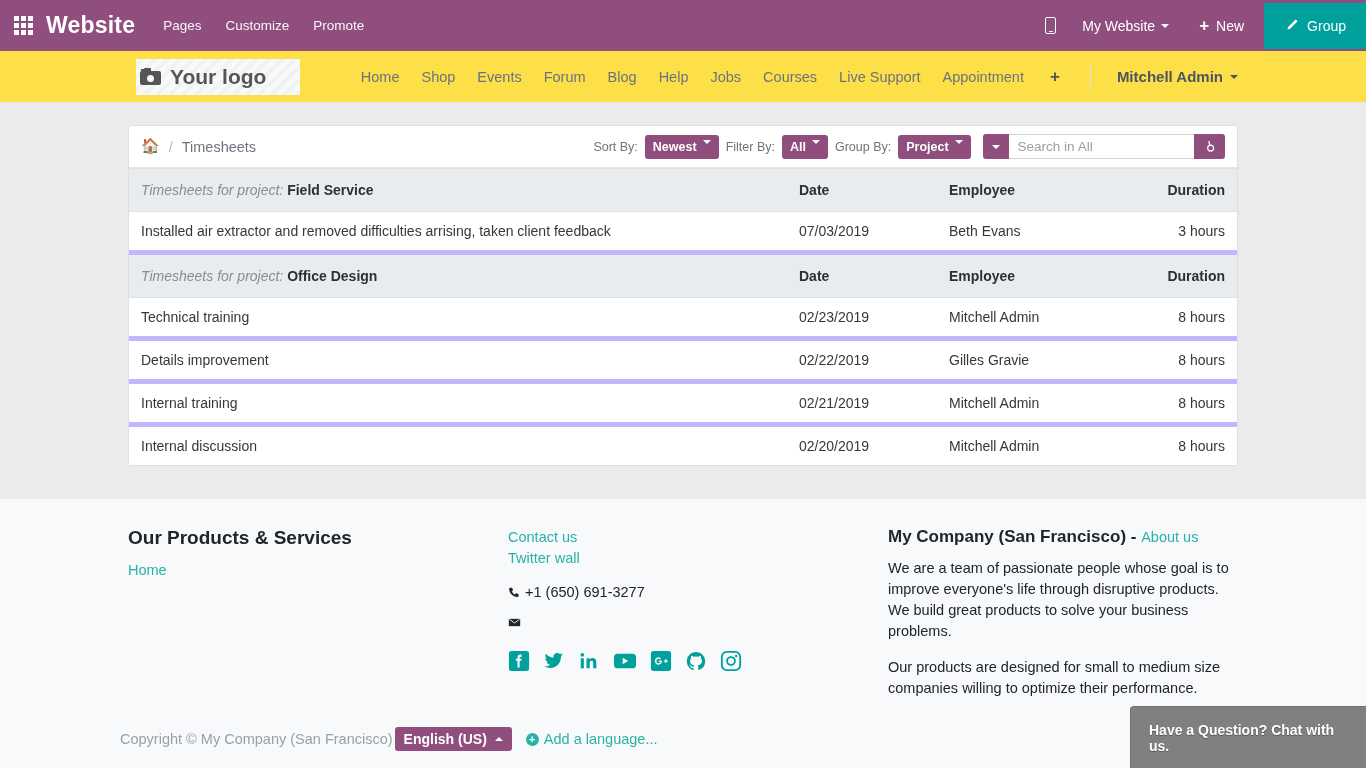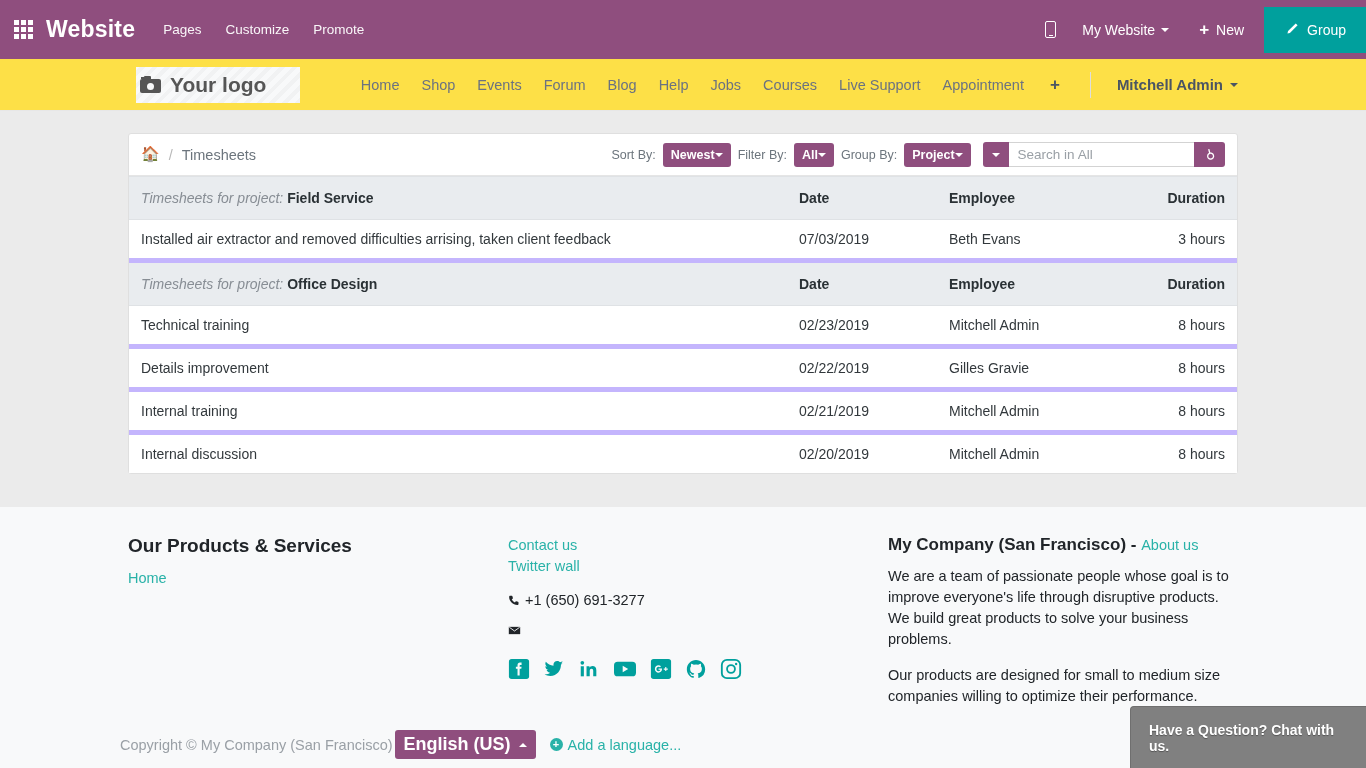--- a/index.html
+++ b/index.html
@@ -5,21 +5,21 @@
   * { box-sizing: border-box; margin: 0; padding: 0; }
   html, body {
     width: 1366px; height: 768px;
     font-family: "Liberation Sans", sans-serif;
     background: #ffffff;
     overflow: hidden;
   }
 
   
   .odoo-bar {
-    height: 59px;
+    height: 51px;
     background: #8f4e7e;
     display: flex;
     align-items: center;
     color: #ffffff;
     position: relative;
   }
   .apps-grid {
     width: 46px; height: 46px;
     display: flex; align-items: center; justify-content: center;
     cursor: pointer;
@@ -171,21 +171,21 @@
   .controls {
     margin-left: auto;
     display: flex; align-items: center; gap: 7px;
   }
   .ctl-label { font-size: 12.5px; color: #6c757d; }
   .pill {
     background: #8f4e7e; color: #fff;
     font-size: 12.5px; font-weight: bold;
     border-radius: 3px;
     padding: 5px 8px;
-    display: flex; align-items: center; 
+    display: flex; align-items: flex-start; gap: 6px;
     cursor: pointer; white-space: nowrap;
   }
   .search-group { display: flex; align-items: stretch; margin-left: 5px; }
   .search-toggle {
     background: #8f4e7e; color: #fff;
     border-radius: 3px 0 0 3px;
     padding: 5px 9px;
     display: flex; align-items: center; cursor: pointer;
   }
   .search-input {
@@ -255,21 +255,21 @@
   .socials svg { cursor: pointer; }
 
   .copyright-bar {
     position: absolute; bottom: 22px; left: 0; right: 16px;
     display: flex; align-items: center;
   }
   .cp-inner { display: flex; align-items: center; gap: 0; }
   .cp-text { font-size: 14.5px; color: #9aa0a6; margin-right: 2px; }
   .lang-pill {
     background: #8f4e7e; color: #fff;
-    font-size: 18px; font-weight: bold;
+    font-size: 14px; font-weight: bold;
     border-radius: 3px; padding: 4px 9px;
     display: flex; align-items: center; gap: 8px;
     cursor: pointer;
   }
   .add-lang {
     color: #29b2a8; font-size: 14.5px;
     display: flex; align-items: center; gap: 5px;
     margin-left: 14px; cursor: pointer;
   }
   .plus-circ {

